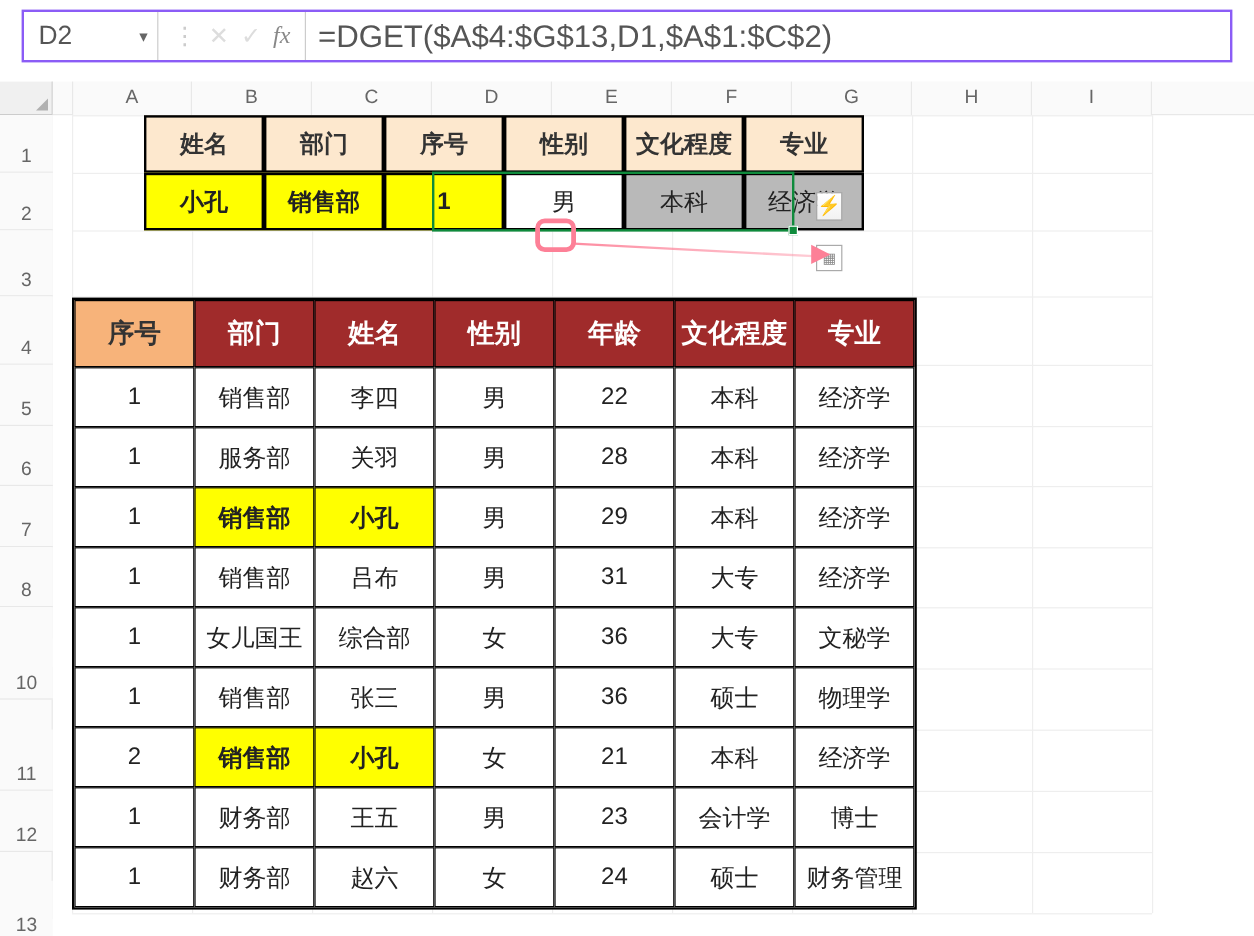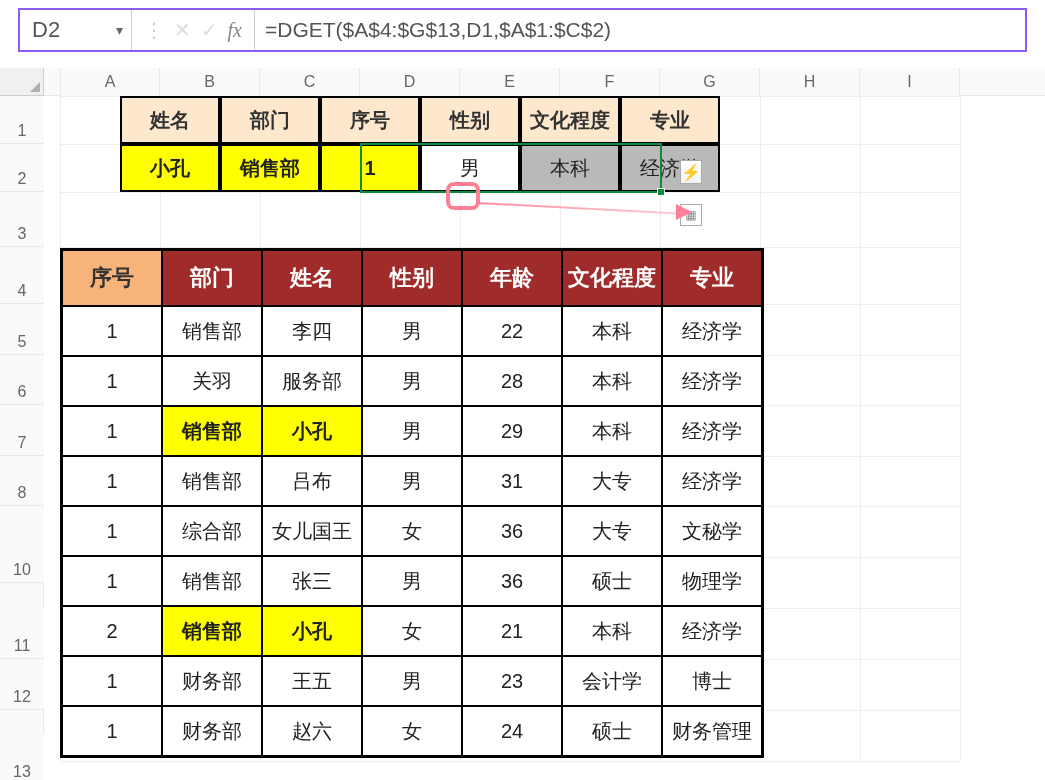--- a/index.html
+++ b/index.html
@@ -50,21 +50,21 @@
       font-size: 20px;
     }
     .fx-icons .dim {
       color: #ddd;
     }
     .formula-input {
       flex: 1;
       display: flex;
       align-items: center;
       padding-left: 10px;
-      font-size: 21px;
+      font-size: 26px;
       color: #555;
     }
     .col-header {
       width: 100px;
       height: 28px;
       display: flex;
       align-items: center;
       justify-content: center;
       font-size: 16px;
       color: #666;
@@ -353,22 +353,22 @@
       <div class="bcell">1</div>
       <div class="bcell">销售部</div>
       <div class="bcell">李四</div>
       <div class="bcell">男</div>
       <div class="bcell">22</div>
       <div class="bcell">本科</div>
       <div class="bcell">经济学</div>
     </div>
     <div class="brow data">
       <div class="bcell">1</div>
+      <div class="bcell">服务部</div>
       <div class="bcell">关羽</div>
-      <div class="bcell">服务部</div>
       <div class="bcell">男</div>
       <div class="bcell">28</div>
       <div class="bcell">本科</div>
       <div class="bcell">经济学</div>
     </div>
     <div class="brow data">
       <div class="bcell">1</div>
       <div class="bcell hl">销售部</div>
       <div class="bcell hl">小孔</div>
       <div class="bcell">男</div>
@@ -380,22 +380,22 @@
       <div class="bcell">1</div>
       <div class="bcell">销售部</div>
       <div class="bcell">吕布</div>
       <div class="bcell">男</div>
       <div class="bcell">31</div>
       <div class="bcell">大专</div>
       <div class="bcell">经济学</div>
     </div>
     <div class="brow data">
       <div class="bcell">1</div>
+      <div class="bcell">女儿国王</div>
       <div class="bcell">综合部</div>
-      <div class="bcell">女儿国王</div>
       <div class="bcell">女</div>
       <div class="bcell">36</div>
       <div class="bcell">大专</div>
       <div class="bcell">文秘学</div>
     </div>
     <div class="brow data">
       <div class="bcell">1</div>
       <div class="bcell">销售部</div>
       <div class="bcell">张三</div>
       <div class="bcell">男</div>

